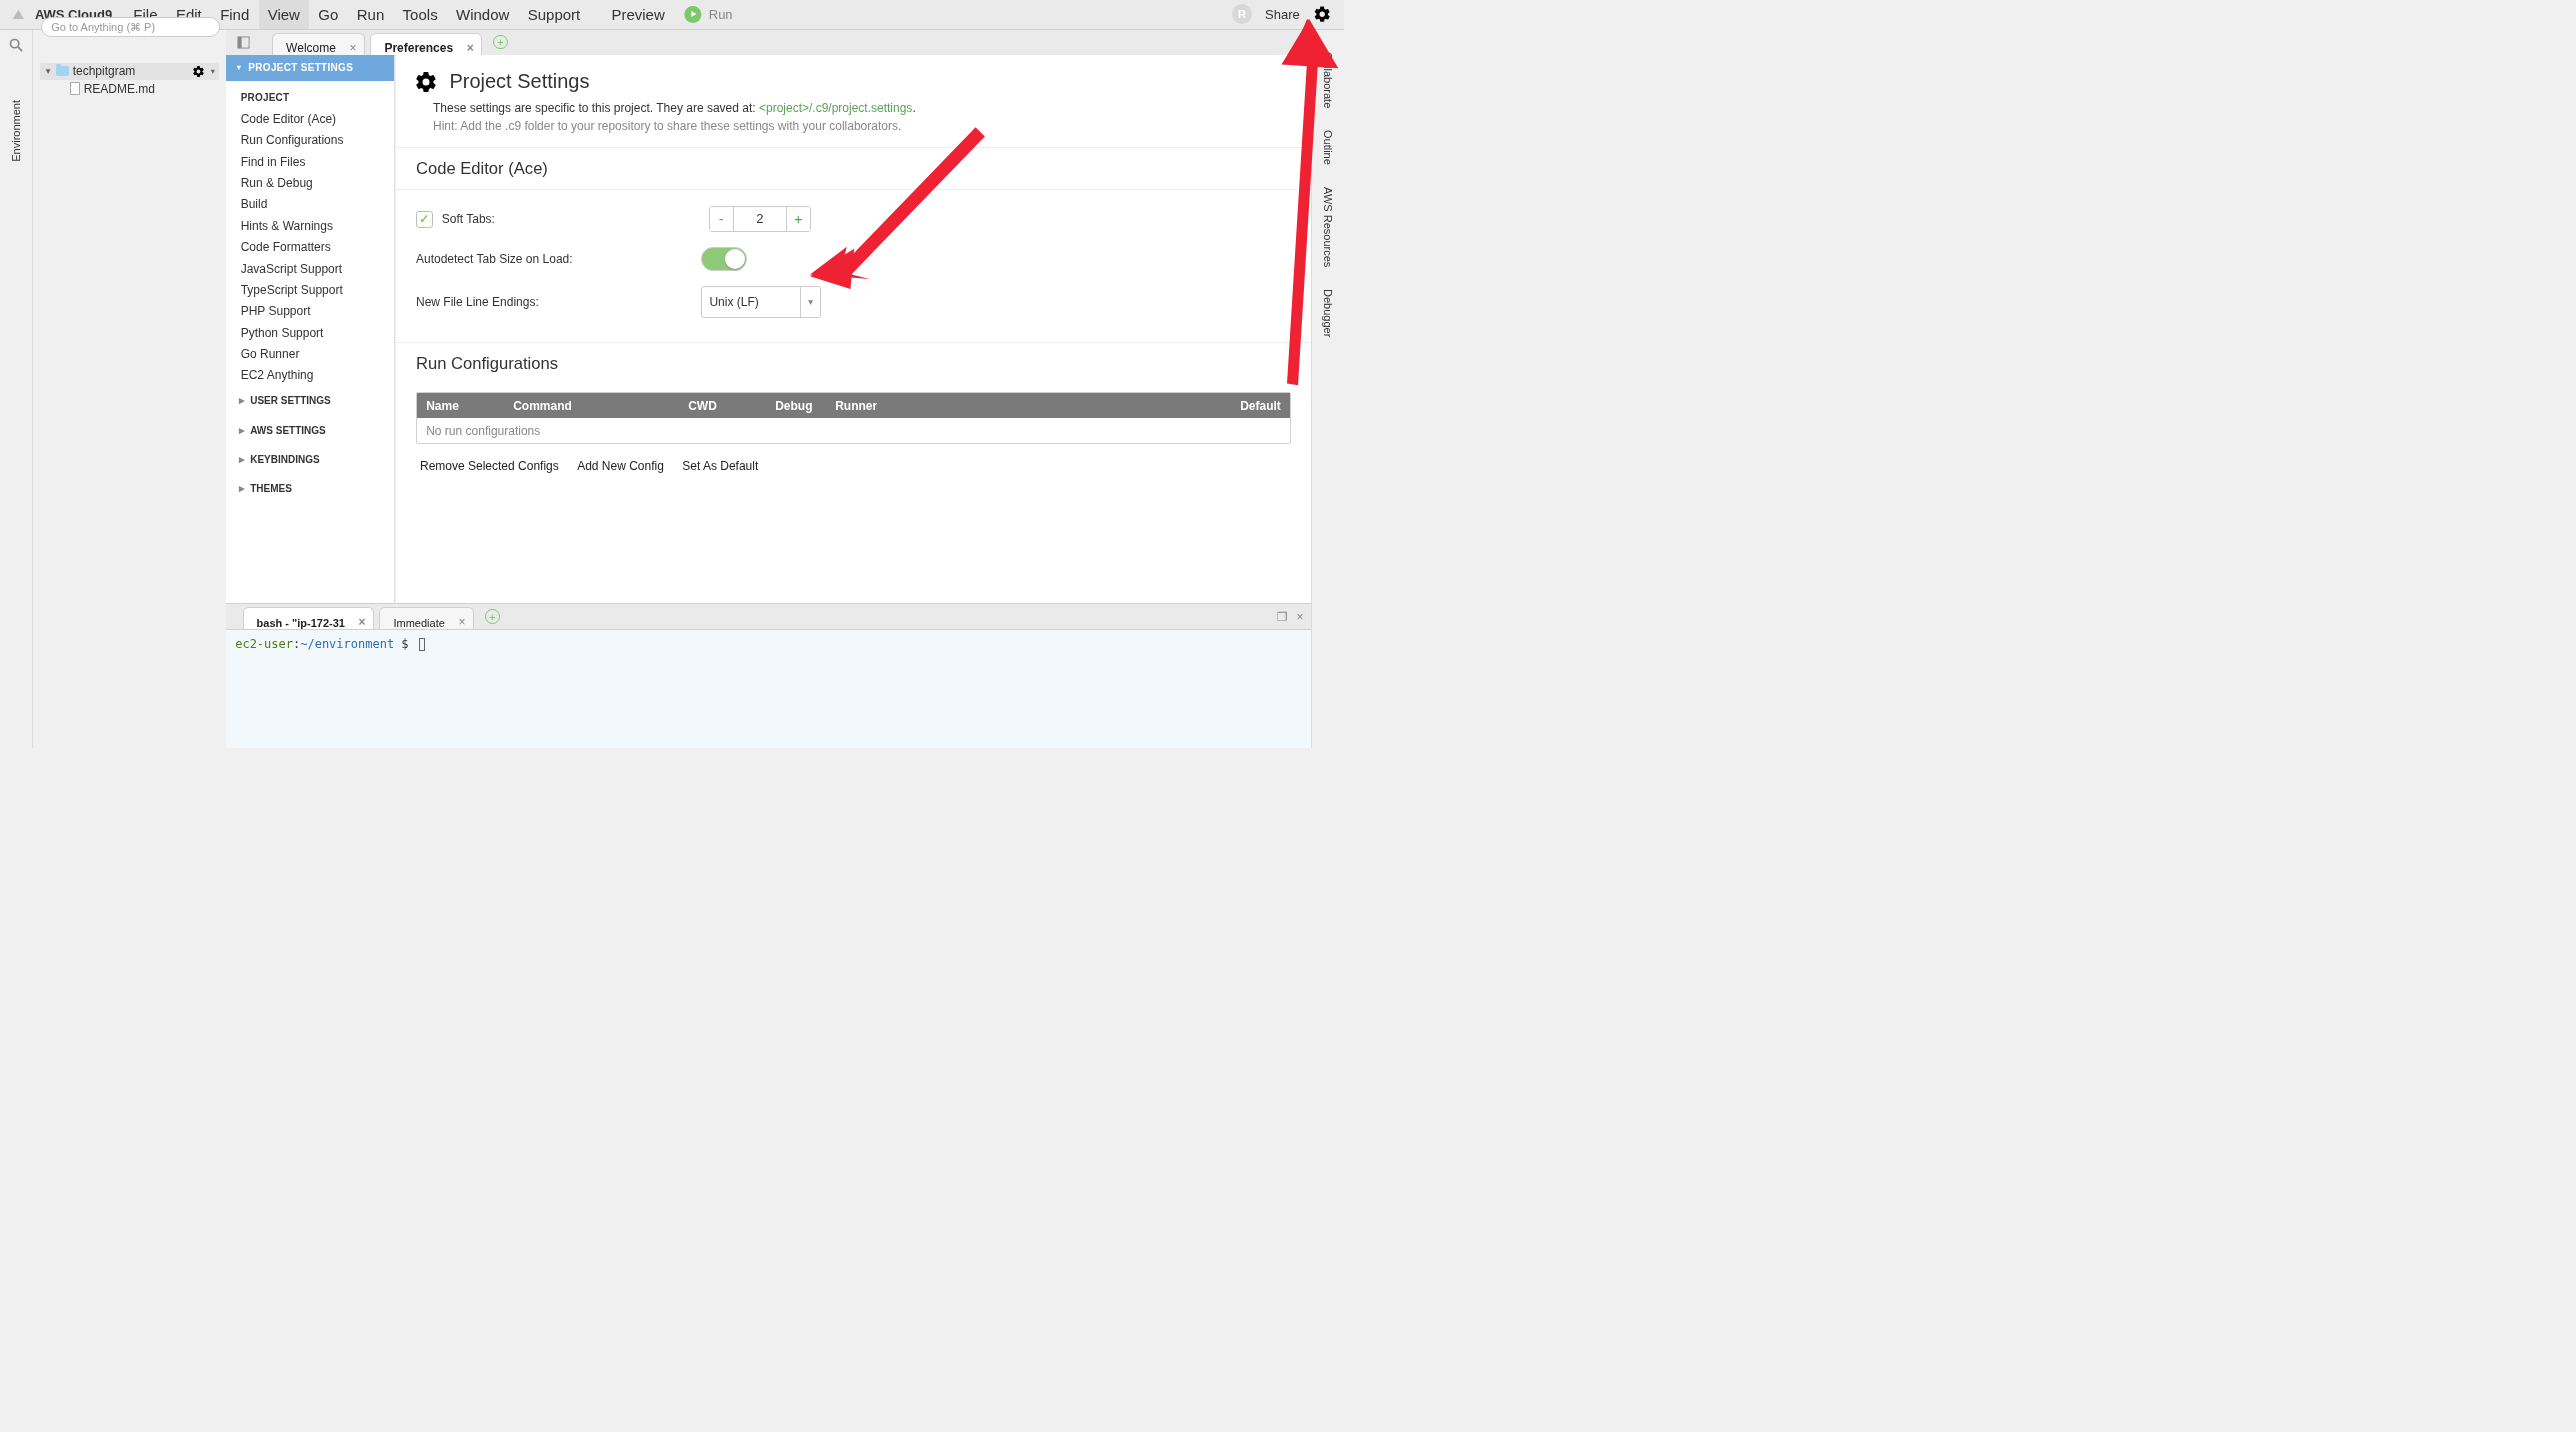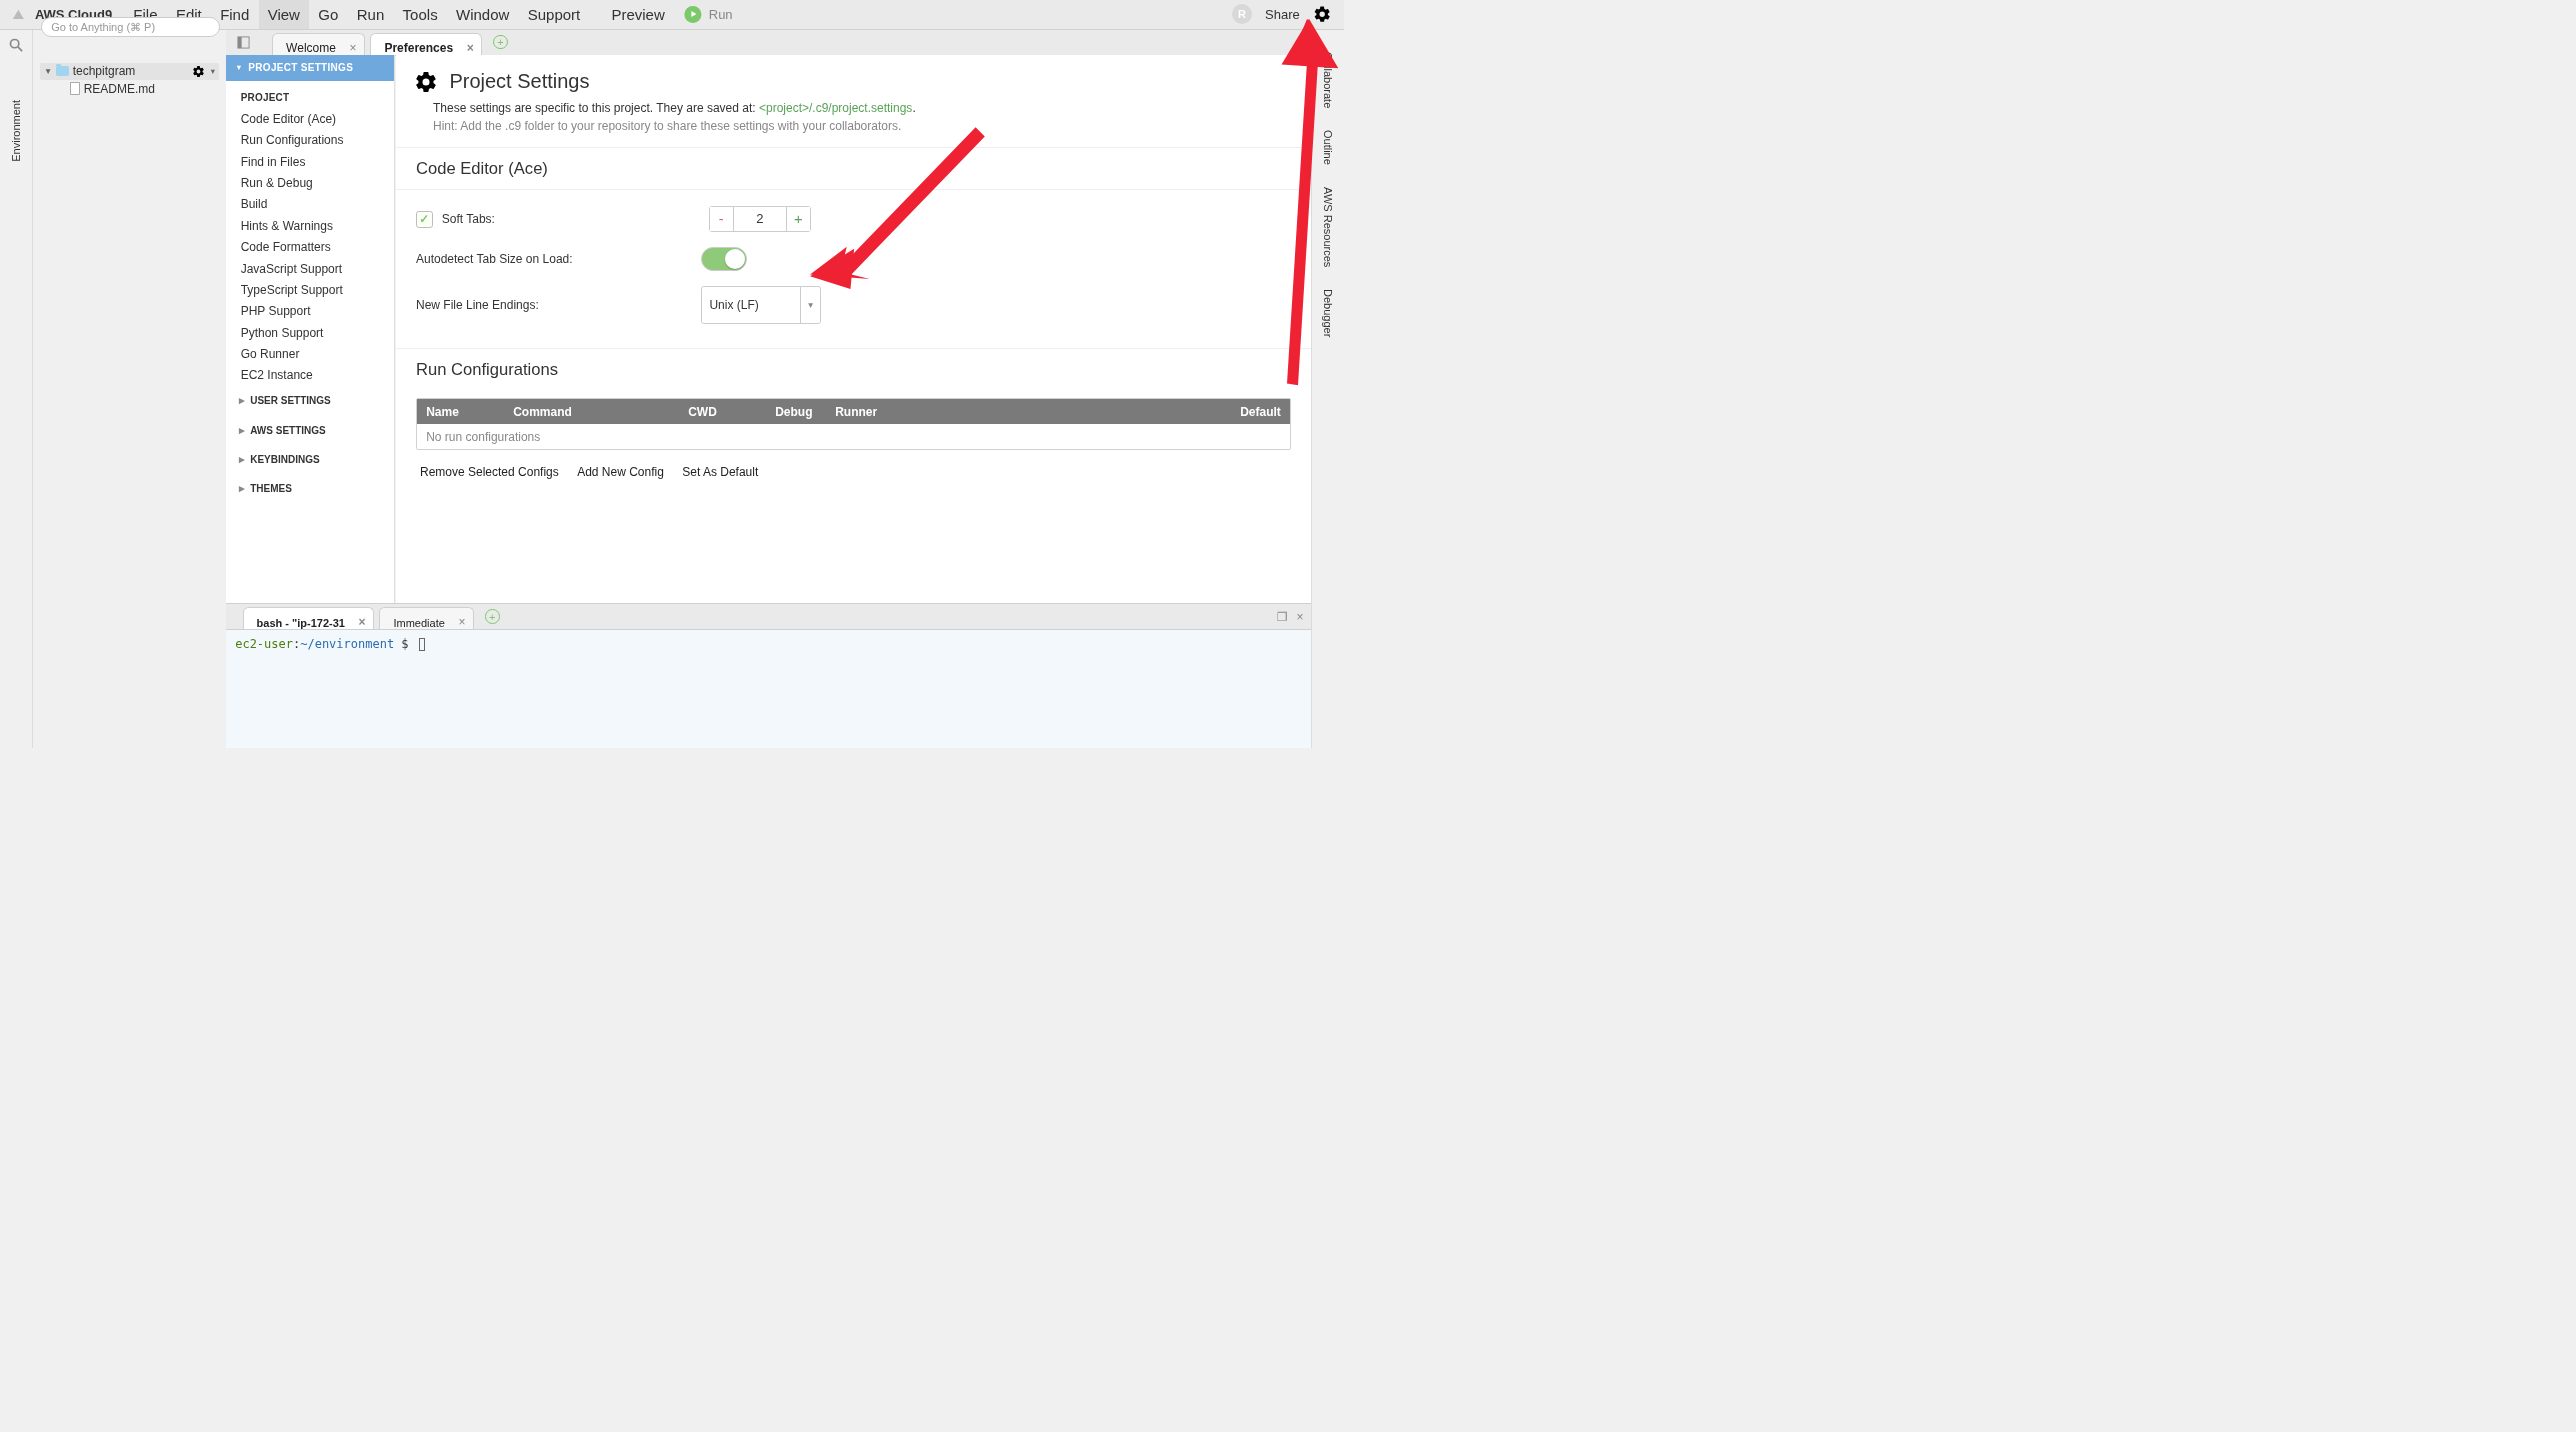--- a/index.html
+++ b/index.html
@@ -166,21 +166,21 @@
 .stepper .val { width: 52px; text-align: center; line-height: 24px; font-size: 13px; }
 .stepper button.plus { border-right: none; border-left: 0.9px solid #ccc; color: #5aa257; }
 .toggle {
   width: 46px; height: 24px; border-radius: 12px; position: relative; background: #e0e0e0; border: 0.9px solid #ccc;
 }
 .toggle .knob { position: absolute; top: 0.9px; width: 20px; height: 20px; border-radius: 50%; background: #fff; box-shadow: 0 0.9px 1.8px rgba(0,0,0,0.2); }
 .toggle.on { background: #8fc97a; }
 .toggle.on .knob { right: 0.9px; }
 .toggle.off .knob { left: 0.9px; }
 .select {
-  width: 120px; height: 38px; border: 0.9px solid #ccc; border-radius: 2.8px;
+  width: 120px; height: 32px; border: 0.9px solid #ccc; border-radius: 2.8px;
   display: inline-flex; align-items: center; padding: 0 7.4px; position: relative; font-size: 12px;
 }
 .select .caret {
   position: absolute; right: 0; top: 0; bottom: 0; width: 20px; border-left: 0.9px solid #ccc;
   display: flex; align-items: center; justify-content: center; font-size: 8.3px; color: #888;
 }
 
 .runcfg-table { margin: 9.2px 20px 5.5px; border: 0.9px solid #d0d0d0; border-radius: 1.8px; }
 .runcfg-table .thead { background: #7a7a7a; color: #fff; display: flex; }
 .runcfg-table .th { padding: 5.5px 9.2px; font-size: 12px; font-weight: 600; }
@@ -326,21 +326,21 @@
   <div class="pref-link">Find in Files</div>
   <div class="pref-link">Run &amp; Debug</div>
   <div class="pref-link">Build</div>
   <div class="pref-link">Hints &amp; Warnings</div>
   <div class="pref-link">Code Formatters</div>
   <div class="pref-link">JavaScript Support</div>
   <div class="pref-link">TypeScript Support</div>
   <div class="pref-link">PHP Support</div>
   <div class="pref-link">Python Support</div>
   <div class="pref-link">Go Runner</div>
-  <div class="pref-link">EC2 Instance</div>
+  <div class="pref-link">EC2 Anything</div>
 
   <div class="pref-collapsed">
       <span class="tri">▶</span>
       <span>USER SETTINGS</span>
     </div>
   <div class="pref-collapsed">
       <span class="tri">▶</span>
       <span>AWS SETTINGS</span>
     </div>
   <div class="pref-collapsed">

